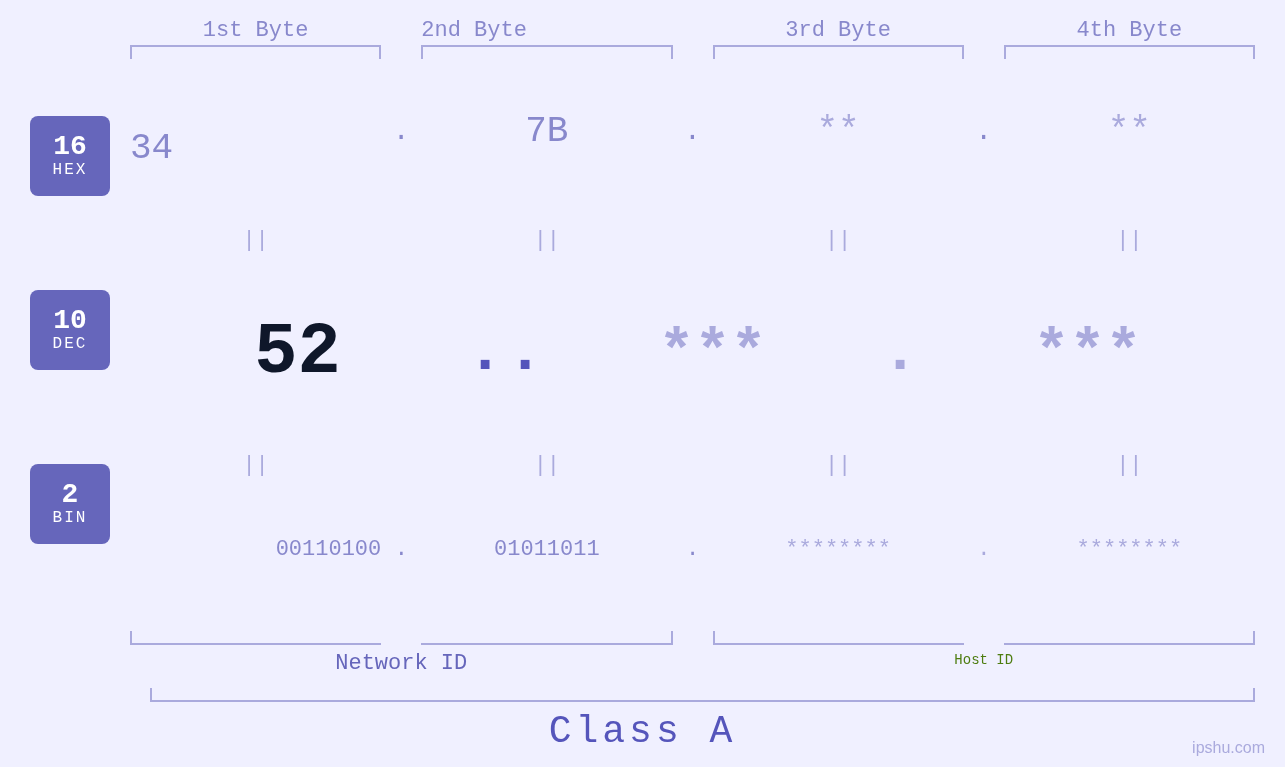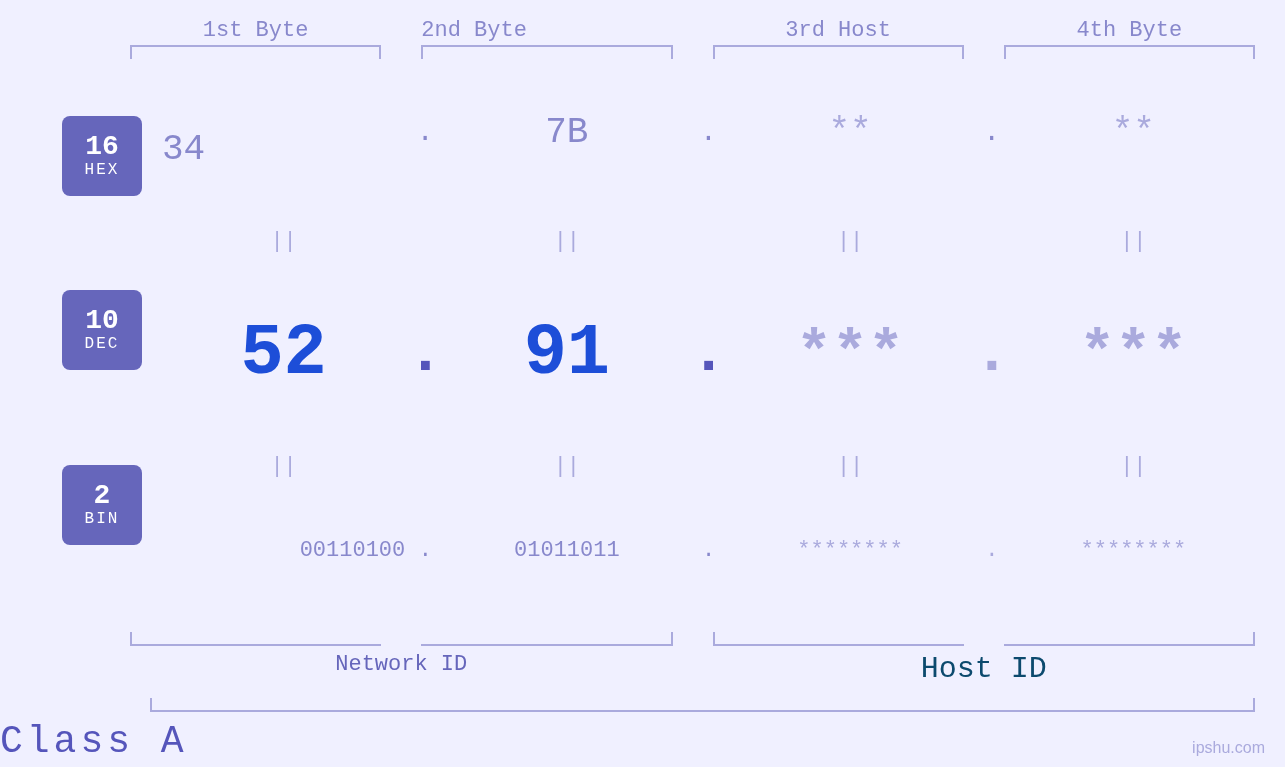--- a/index.html
+++ b/index.html
@@ -47,21 +47,21 @@
     }
 
     
     .hex-value {
       color: #8888cc;
       font-size: 36px;
     }
 
     
     .dec-value {
-      color: #1d4ed8;
+      color: #0f172a;
       font-size: 72px;
       font-weight: bold;
     }
 
     
     .bin-value {
       color: #8888cc;
       font-size: 22px;
     }
 
@@ -88,39 +88,39 @@
   <div style="display:flex; width:100%; margin-top:18px; padding-left:130px; padding-right:30px;">
     <div style="flex:1; text-align:center;">
       <span style="color:#8888cc; font-size:22px; font-family:'Courier New',monospace;">1st Byte</span>
     </div>
     <div style="width:40px; flex-shrink:0;"></div>
     <div style="flex:1; text-align:left;">
       <span style="color:#8888cc; font-size:22px; font-family:'Courier New',monospace;">2nd Byte</span>
     </div>
     <div style="width:40px; flex-shrink:0;"></div>
     <div style="flex:1; text-align:center;">
-      <span style="color:#8888cc; font-size:22px; font-family:'Courier New',monospace;">3rd Host</span>
+      <span style="color:#8888cc; font-size:22px; font-family:'Courier New',monospace;">3rd Byte</span>
     </div>
     <div style="width:40px; flex-shrink:0;"></div>
     <div style="flex:1; text-align:center;">
       <span style="color:#8888cc; font-size:22px; font-family:'Courier New',monospace;">4th Byte</span>
     </div>
   </div>
 
   <div style="display:flex; width:100%; padding-left:130px; padding-right:30px; margin-top:2px; align-items:flex-start;">
     <div style="flex:1; border-top:2px solid #aaaadd; border-left:2px solid #aaaadd; border-right:2px solid #aaaadd; height:14px;"></div>
     <div style="width:40px; flex-shrink:0;"></div>
     <div style="flex:1; border-top:2px solid #aaaadd; border-left:2px solid #aaaadd; border-right:2px solid #aaaadd; height:14px;"></div>
     <div style="width:40px; flex-shrink:0;"></div>
     <div style="flex:1; border-top:2px solid #aaaadd; border-left:2px solid #aaaadd; border-right:2px solid #aaaadd; height:14px;"></div>
     <div style="width:40px; flex-shrink:0;"></div>
     <div style="flex:1; border-top:2px solid #aaaadd; border-left:2px solid #aaaadd; border-right:2px solid #aaaadd; height:14px;"></div>
   </div>
 
-  <div style="display:flex; width:100%; flex:1; padding-right:30px;padding-left:32px;">
+  <div style="display:flex; width:100%; flex:1; padding-right:30px;">
 
     <div style="width:130px; display:flex; flex-direction:column; justify-content:space-around; align-items:center; padding: 10px 0 40px 10px;">
       <div class="base-badge">
         <span class="base-number">16</span>
         <span class="base-label">HEX</span>
       </div>
       <div class="base-badge">
         <span class="base-number">10</span>
         <span class="base-label">DEC</span>
       </div>
@@ -158,23 +158,20 @@
         <div style="flex:1; text-align:center; color:#aaaadd; font-size:22px;">||</div>
         <div style="width:40px;"></div>
         <div style="flex:1; text-align:center; color:#aaaadd; font-size:22px;">||</div>
       </div>
 
       <div style="display:flex; align-items:center;">
         <div style="flex:1; text-align:center;">
           <span class="dec-value">52</span>
         </div>
         <div style="width:40px; text-align:center; color:#5555bb; font-size:62px; font-weight:bold;">.</div>
-        <div style="flex:1; text-align:center;">
-          <span class="dec-value">91</span>
-        </div>
         <div style="width:40px; text-align:center; color:#5555bb; font-size:62px; font-weight:bold;">.</div>
         <div style="flex:1; text-align:center;">
           <span class="dec-value masked" style="font-size:60px;">***</span>
         </div>
         <div style="width:40px; text-align:center; color:#aaaadd; font-size:62px; font-weight:bold;">.</div>
         <div style="flex:1; text-align:center;">
           <span class="dec-value masked" style="font-size:60px;">***</span>
         </div>
       </div>
 
@@ -225,25 +222,25 @@
       <div style="flex:1; border-bottom:2px solid #aaaadd; border-right:2px solid #aaaadd; height:14px;"></div>
     </div>
   </div>
 
   <div style="display:flex; width:100%; padding-left:130px; padding-right:30px; margin-top:6px;">
     <div style="flex:2; text-align:center;">
       <span style="color:#6666bb; font-size:22px; font-family:'Courier New',monospace;">Network ID</span>
     </div>
     <div style="width:40px; flex-shrink:0;"></div>
     <div style="flex:2; text-align:center;">
-      <span style="color:#0c4a6e; font-size:30px; font-family:'Courier New',monospace;">Host ID</span>
+      <span style="color:#4d7c0f; font-size:14px; font-family:'Courier New',monospace;">Host ID</span>
     </div>
   </div>
 
   <div style="width:calc(100% - 180px); border-bottom:2px solid #aaaadd; border-left:2px solid #aaaadd; border-right:2px solid #aaaadd; height:14px; margin-top:12px; margin-left:150px; margin-right:30px;"></div>
 
-  <div style="width:100%; text-align:left; margin-top:8px; margin-bottom:4px;">
+  <div style="width:100%; text-align:center; margin-top:8px; margin-bottom:14px;">
     <span style="color:#5555bb; font-size:38px; letter-spacing:4px; font-family:'Courier New',monospace;">Class A</span>
   </div>
 
 </div>
 
 <div class="watermark">ipshu.com</div>
 
 </body></html>

